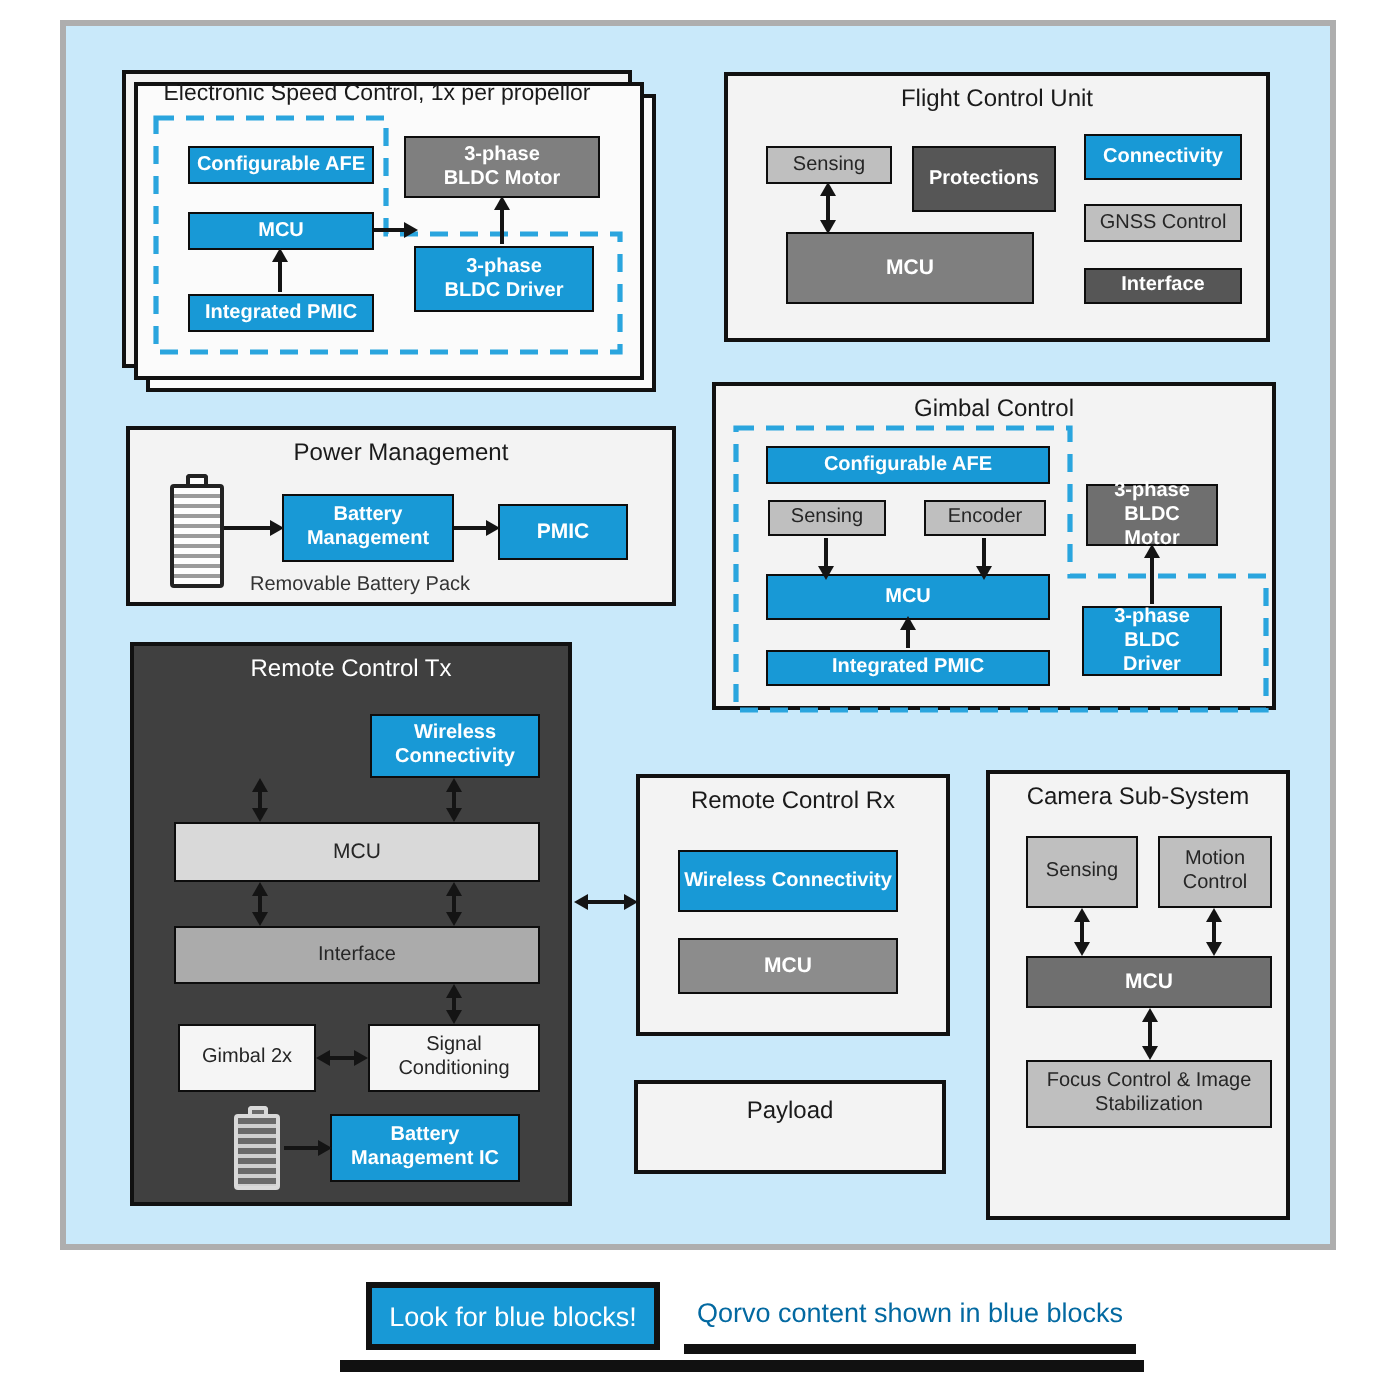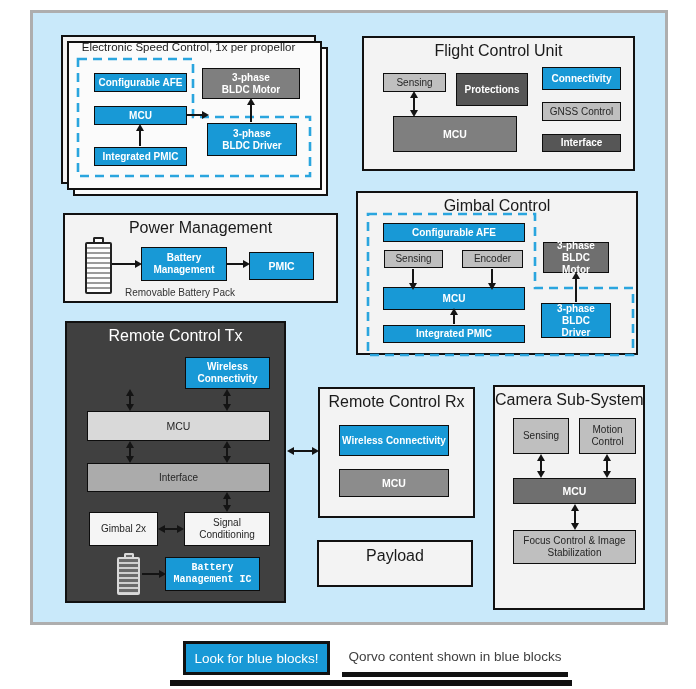--- a/index.html
+++ b/index.html
@@ -12,21 +12,21 @@
   .panel{
     position:absolute;left:30px;top:10px;width:638px;height:615px;
     background:#c9e9fa;border:3px solid #aeaeae;box-sizing:border-box;
   }
   
   .box{
     position:absolute;background:#f3f3f3;border:2px solid #111;box-sizing:border-box;
   }
   .box-title{
     position:absolute;top:4px;left:0;right:0;text-align:center;
-    font-size:16px;color:#1a1a1a;white-space:nowrap;
+    font-size:12px;color:#1a1a1a;white-space:nowrap;
   }
   
   .blk{
     position:absolute;display:flex;align-items:center;justify-content:center;
     text-align:center;border:1.5px solid #0d0d0d;box-sizing:border-box;
     font-size:10px;line-height:1.2;padding:1px 2px;
   }
   .blue {background:#1899d6;color:#fff;font-weight:bold;}
   .lgray{background:#bfbfbf;color:#262626;}
   .xlgray{background:#d9d9d9;color:#262626;}
@@ -85,21 +85,21 @@
   .pm-caption{position:absolute;font-size:10px;color:#333;text-align:center;}
   
   .legend-badge{
     position:absolute;left:183px;top:641px;width:147px;height:34px;
     background:#1899d6;border:3px solid #111;box-sizing:border-box;
     display:flex;align-items:center;justify-content:center;
     color:#fff;font-size:13.5px;
   }
   .legend-caption{
     position:absolute;left:342px;top:646px;width:226px;height:22px;line-height:22px;
-    text-align:center;font-size:13.5px;color:#404040;white-space:nowrap;
+    text-align:center;font-size:13.5px;color:#0369a1;white-space:nowrap;
   }
   .legend-bar1{position:absolute;left:342px;top:672px;width:226px;height:5px;background:#111;}
   .legend-bar2{position:absolute;left:170px;top:680px;width:402px;height:6px;background:#111;}
 </style>
 </head>
 <body>
 
 <div class="panel">
 
   <div class="box esc" style="left:28px;top:22px;width:255px;height:149px;">
@@ -163,21 +163,21 @@
     <div class="box-title">Remote Control Tx</div>
     <div class="blk blue" style="left:118px;top:34px;width:85px;height:32px;">Wireless Connectivity</div>
     <div class="blk xlgray" style="left:20px;top:88px;width:183px;height:30px;font-size:10.5px;">MCU</div>
     <div class="blk mlgray" style="left:20px;top:140px;width:183px;height:29px;">Interface</div>
     <div class="blk white" style="left:22px;top:189px;width:69px;height:34px;">Gimbal 2x</div>
     <div class="blk white" style="left:117px;top:189px;width:86px;height:34px;">Signal Conditioning</div>
     <div class="batt light" style="left:50px;top:230px;">
       <div class="cap" style="width:10px;height:4px;"></div>
       <div class="body" style="width:23px;height:38px;"></div>
     </div>
-    <div class="blk blue" style="left:98px;top:234px;width:95px;height:34px;font-family:Liberation Mono, monospace;">Battery Management IC</div>
+    <div class="blk blue" style="left:98px;top:234px;width:95px;height:34px;">Battery Management IC</div>
     <div class="av both" style="left:62px;top:71px;height:12px;"></div>
     <div class="av both" style="left:159px;top:71px;height:12px;"></div>
     <div class="av both" style="left:62px;top:123px;height:12px;"></div>
     <div class="av both" style="left:159px;top:123px;height:12px;"></div>
     <div class="av both" style="left:159px;top:174px;height:10px;"></div>
     <div class="ah both" style="left:96px;top:205px;width:16px;"></div>
     <div class="ah right" style="left:75px;top:250px;width:19px;"></div>
   </div>
 
   <div class="ah both" style="left:259px;top:437px;width:22px;"></div>

